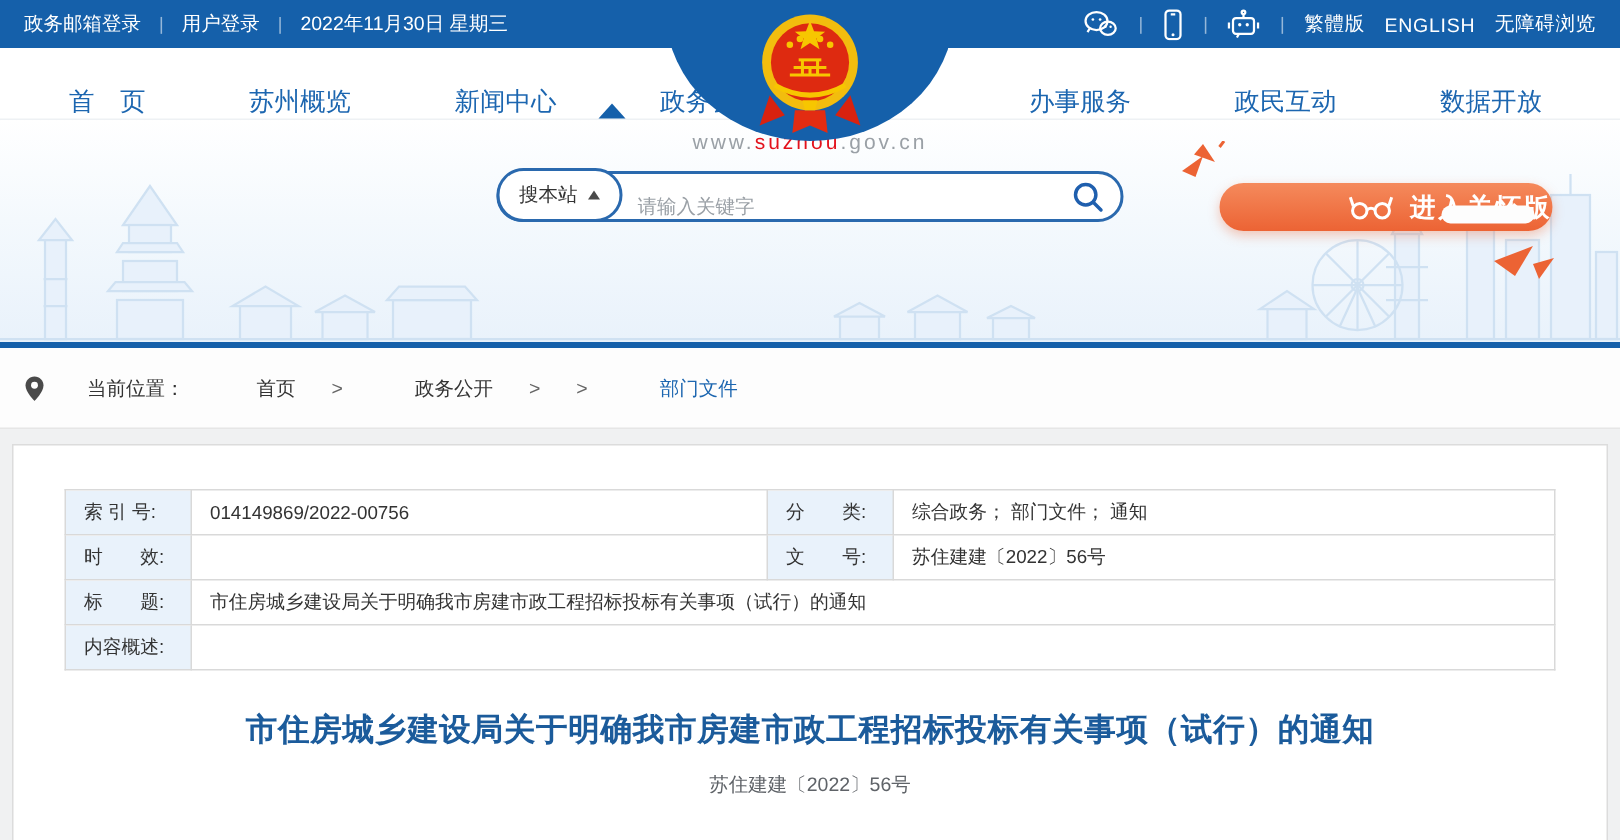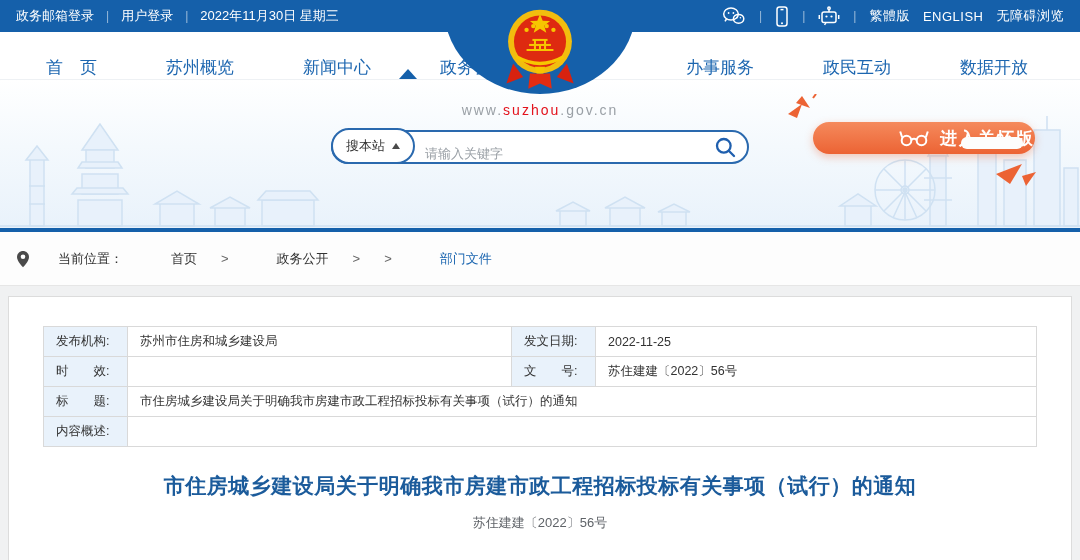--- a/index.html
+++ b/index.html
@@ -53,21 +53,21 @@
     position: relative; height: 152px;
     background: linear-gradient(#ffffff 0%, #f4f9fd 45%, #e9f2fb 100%);
     border-bottom: 4px solid #1560aa; overflow: hidden;
   }
   .skyline { position: absolute; left: 0; bottom: 0; z-index: 0; }
   .hero-inner { position: relative; z-index: 1; text-align: center; }
   .site-name {
     margin-top: 12px; font-size: 38px; font-weight: bold; color: #e3121c;
     letter-spacing: 8px;
   }
-  .site-url { margin-top: 22px; font-size: 14px; color: #9aa0a6; letter-spacing: 2px; }
+  .site-url { margin-top: 6px; font-size: 14px; color: #9aa0a6; letter-spacing: 2px; }
   .site-url .hl { color: #e3121c; }
   .search-pill {
     position: relative; margin: 12px auto 0; width: 418px; height: 34px;
     background: #fff; border: 2px solid #2a69ae; border-radius: 18px;
     display: flex; align-items: center; padding: 0 10px 0 0;
   }
   .scope {
     display: flex; align-items: center; gap: 7px; height: 26px; margin: -2px 0 0 -2px;
     padding: 16px 13px; border: 2px solid #2a69ae; border-radius: 18px;
     background: #fff; cursor: pointer; font-size: 13px; color: #333; flex: none;
@@ -310,25 +310,25 @@
     <a>政务公开</a>
     <span class="crumb-sep">&gt;</span>
     <span class="crumb-sep">&gt;</span>
     <a class="active">部门文件</a>
   </div>
 
   <div class="content">
     <div class="card">
       <table class="meta">
         <tbody>
-        <tr>
-          <td class="lbl">发布机构:</td>
-          <td class="val1">苏州市住房和城乡建设局</td>
-          <td class="lbl lbl2">发文日期:</td>
-          <td>2022-11-25</td>
+            <tr>
+          <td class="lbl">索 引 号:</td>
+          <td class="val1">014149869/2022-00756</td>
+          <td class="lbl lbl2">分　　类:</td>
+          <td>综合政务； 部门文件； 通知</td>
         </tr>
         <tr>
           <td class="lbl">时　　效:</td>
           <td class="val1"></td>
           <td class="lbl lbl2">文　　号:</td>
           <td>苏住建建〔2022〕56号</td>
         </tr>
         <tr>
           <td class="lbl">标　　题:</td>
           <td colspan="3">市住房城乡建设局关于明确我市房建市政工程招标投标有关事项（试行）的通知</td>

